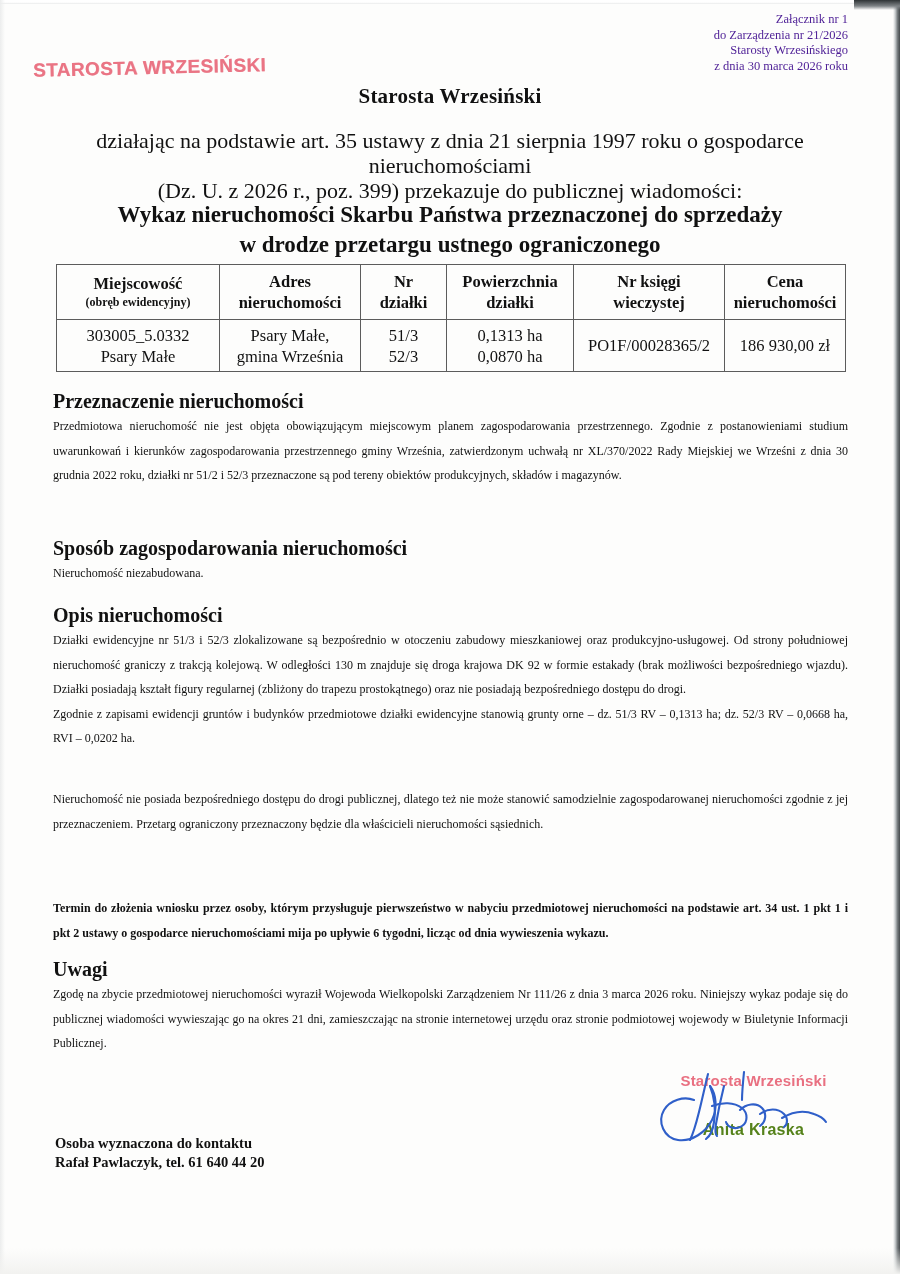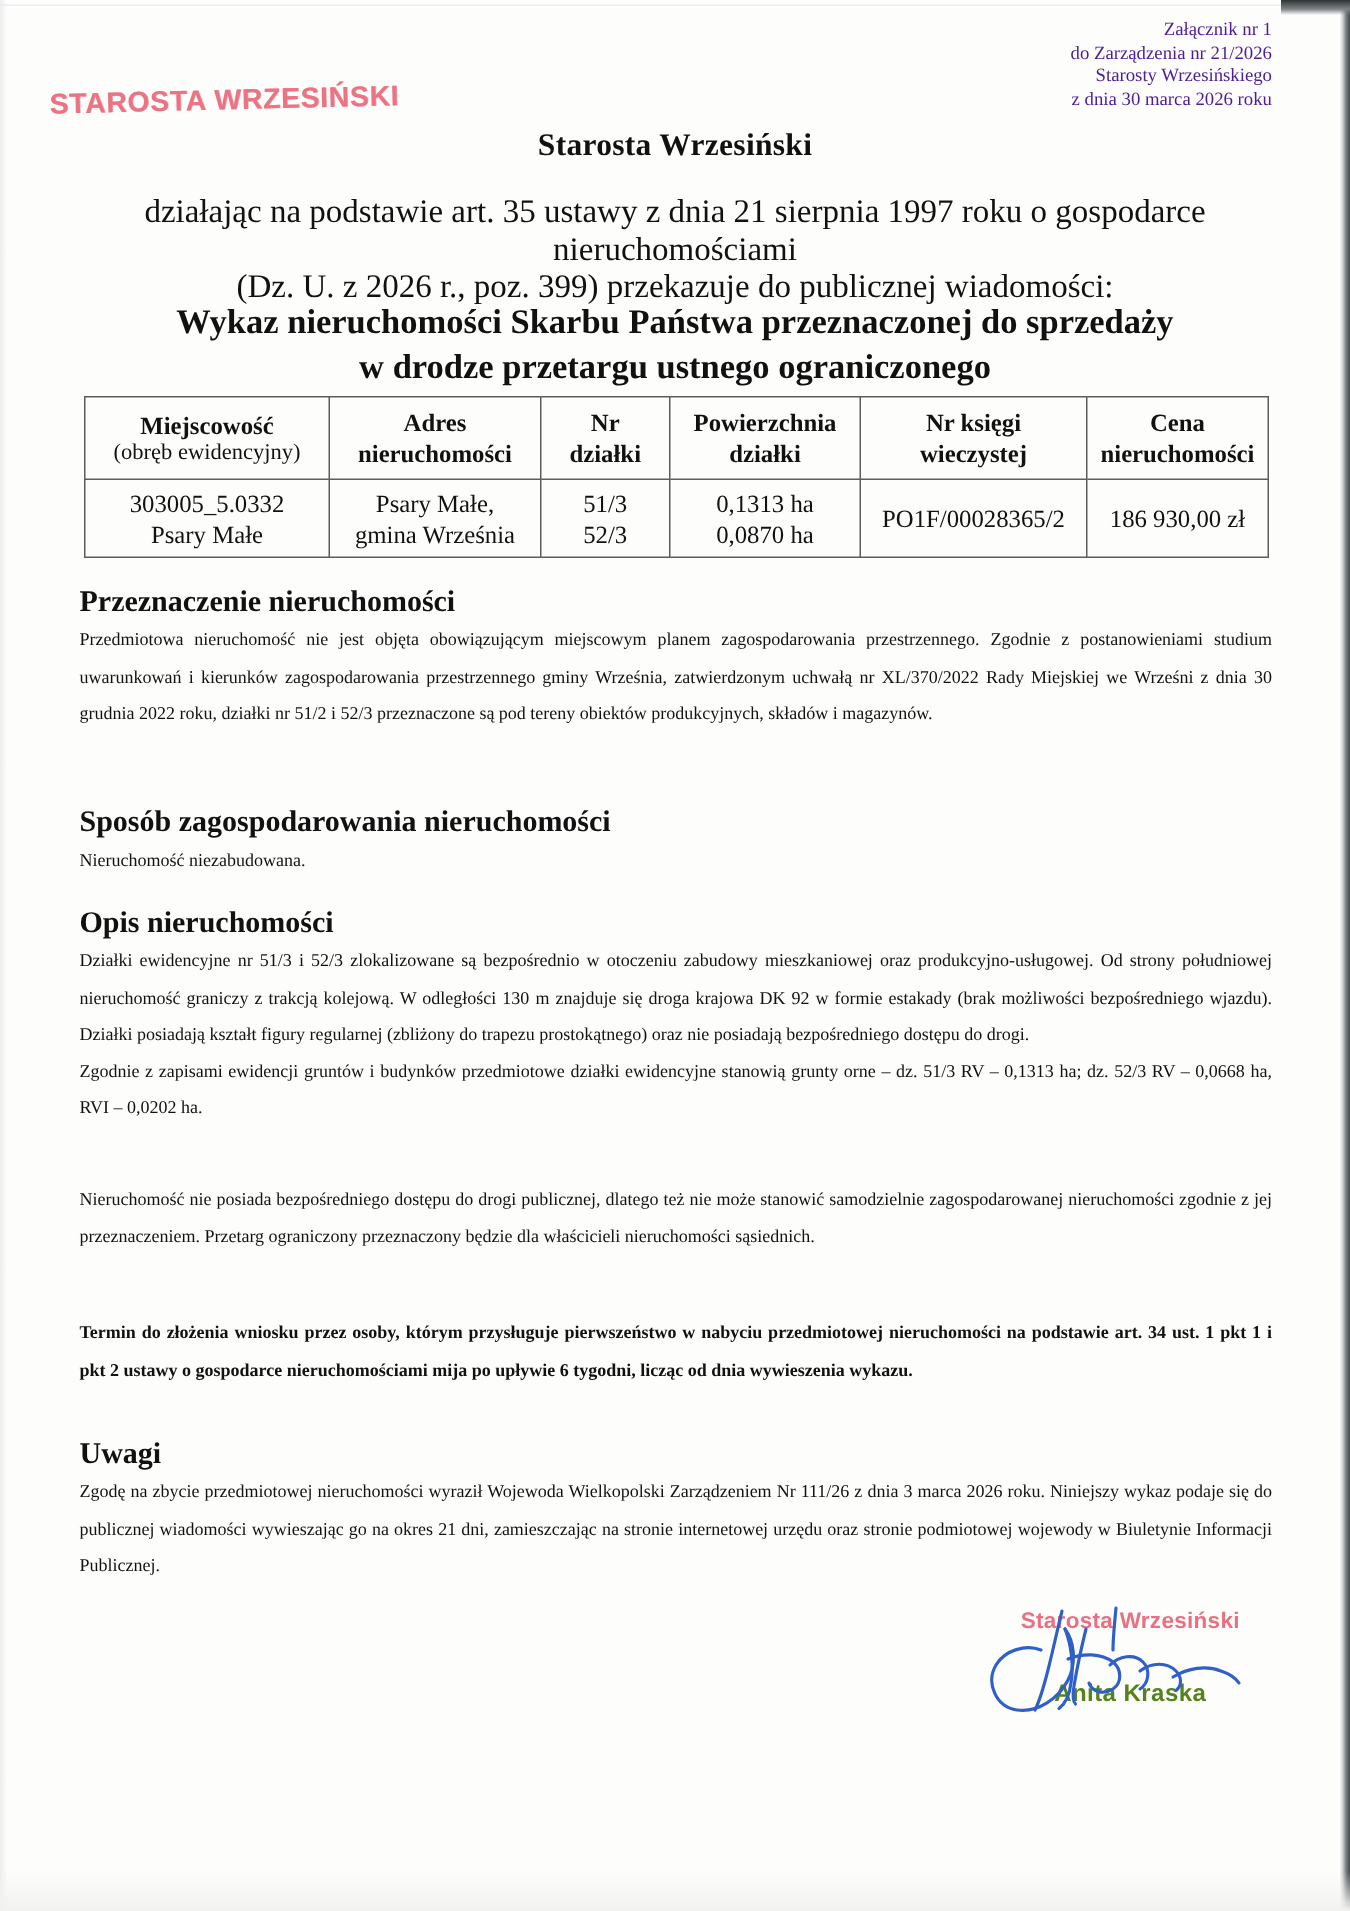--- a/index.html
+++ b/index.html
@@ -130,22 +130,22 @@
     padding: 0;
   }
   .tbl th {
     height: 54px;
     font-size: 16.5px;
     font-weight: bold;
     line-height: 21px;
   }
   .tbl th .sub {
     display: block;
-    font-size: 15px;
-    font-weight: normal;
+    font-size: 12px;
+    font-weight: bold;
     line-height: 17px;
   }
   .tbl td {
     height: 51px;
     font-size: 16.5px;
     line-height: 21px;
   }
   .tbl .l2 { display: block; }
 
   
@@ -327,21 +327,21 @@
     <div class="sec" style="top:604px;font-family:Liberation Serif, serif;">
       <h3>Opis nieruchomości</h3>
       <p>Działki ewidencyjne nr 51/3 i 52/3 zlokalizowane są bezpośrednio w otoczeniu zabudowy mieszkaniowej oraz produkcyjno-usługowej. Od strony południowej nieruchomość graniczy z trakcją kolejową. W odległości 130 m znajduje się droga krajowa DK 92 w formie estakady (brak możliwości bezpośredniego wjazdu). Działki posiadają kształt figury regularnej (zbliżony do trapezu prostokątnego) oraz nie posiadają bezpośredniego dostępu do drogi.</p>
       <p>Zgodnie z zapisami ewidencji gruntów i budynków przedmiotowe działki ewidencyjne stanowią grunty orne – dz. 51/3 RV – 0,1313 ha; dz. 52/3 RV – 0,0668 ha, RVI – 0,0202 ha.</p>
     </div>
 
     <div class="sec" style="top:787px;">
       <p>Nieruchomość nie posiada bezpośredniego dostępu do drogi publicznej, dlatego też nie może stanowić samodzielnie zagospodarowanej nieruchomości zgodnie z jej przeznaczeniem. Przetarg ograniczony przeznaczony będzie dla właścicieli nieruchomości sąsiednich.</p>
     </div>
 
-    <div class="sec" style="top:876px;">
+    <div class="sec" style="top:896px;">
       <p class="bold">Termin do złożenia wniosku przez osoby, którym przysługuje pierwszeństwo w nabyciu przedmiotowej nieruchomości na podstawie art. 34 ust. 1 pkt 1 i pkt 2 ustawy o gospodarce nieruchomościami mija po upływie 6 tygodni, licząc od dnia wywieszenia wykazu.</p>
     </div>
 
     <div class="sec" style="top:958px;">
       <h3>Uwagi</h3>
       <p>Zgodę na zbycie przedmiotowej nieruchomości wyraził Wojewoda Wielkopolski Zarządzeniem Nr 111/26 z dnia 3 marca 2026 roku. Niniejszy wykaz podaje się do publicznej wiadomości wywieszając go na okres 21 dni, zamieszczając na stronie internetowej urzędu oraz stronie podmiotowej wojewody w Biuletynie Informacji Publicznej.</p>
     </div>
 
     <div class="sig-wrap">
       <div class="sig-title">Starosta Wrzesiński</div>
@@ -354,15 +354,19 @@
           <path d="M88 20 C85 32, 82 46, 80 58 C79 64, 79 68, 81 70"></path>
           <path d="M76 40 C86 36, 98 36, 106 42 C112 47, 112 56, 106 60 C100 64, 92 62, 90 56"></path>
           <path d="M104 44 C110 38, 120 36, 126 42 C131 47, 130 56, 124 60"></path>
           <path d="M124 48 C132 42, 142 42, 148 48 C152 52, 152 58, 148 61"></path>
           <path d="M146 52 C156 46, 168 44, 178 48 C184 50, 188 53, 190 56"></path>
           <path d="M108 6 C107 16, 106 26, 106 34"></path>
         </g>
       </svg>
     </div>
 
+    <div class="contact">
+      <div>Osoba wyznaczona do kontaktu</div>
+      <div>Rafał Pawlaczyk, tel. 61 640 44 20</div>
+    </div>
 
   </div>
 </div>
 
 </body></html>

